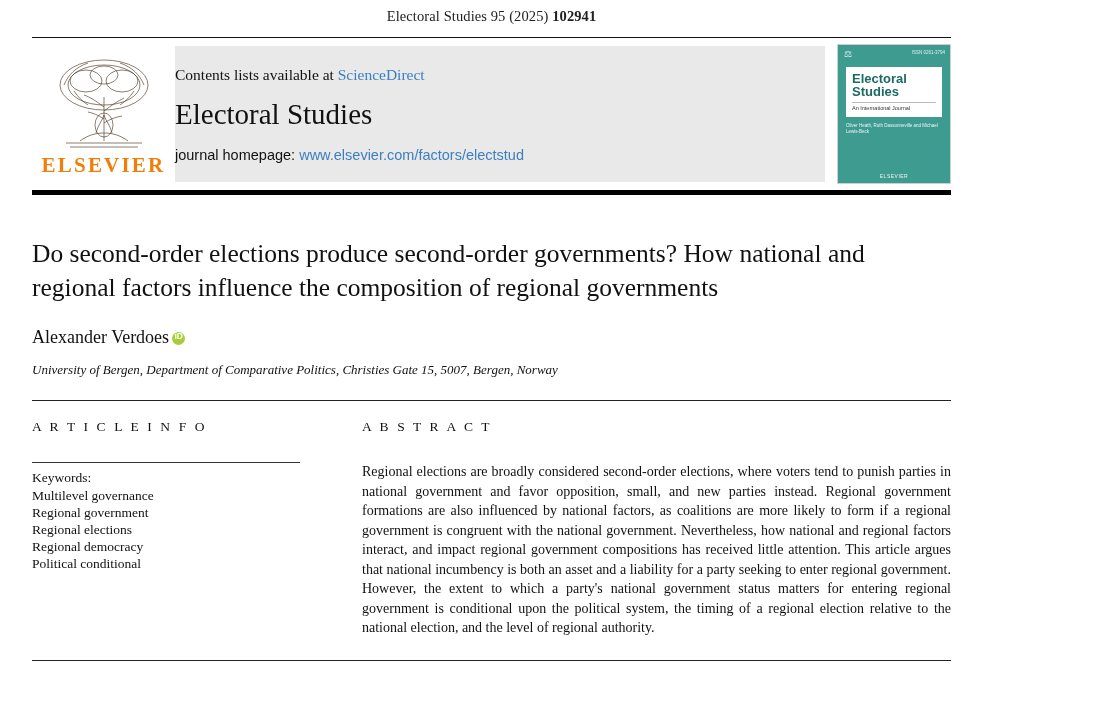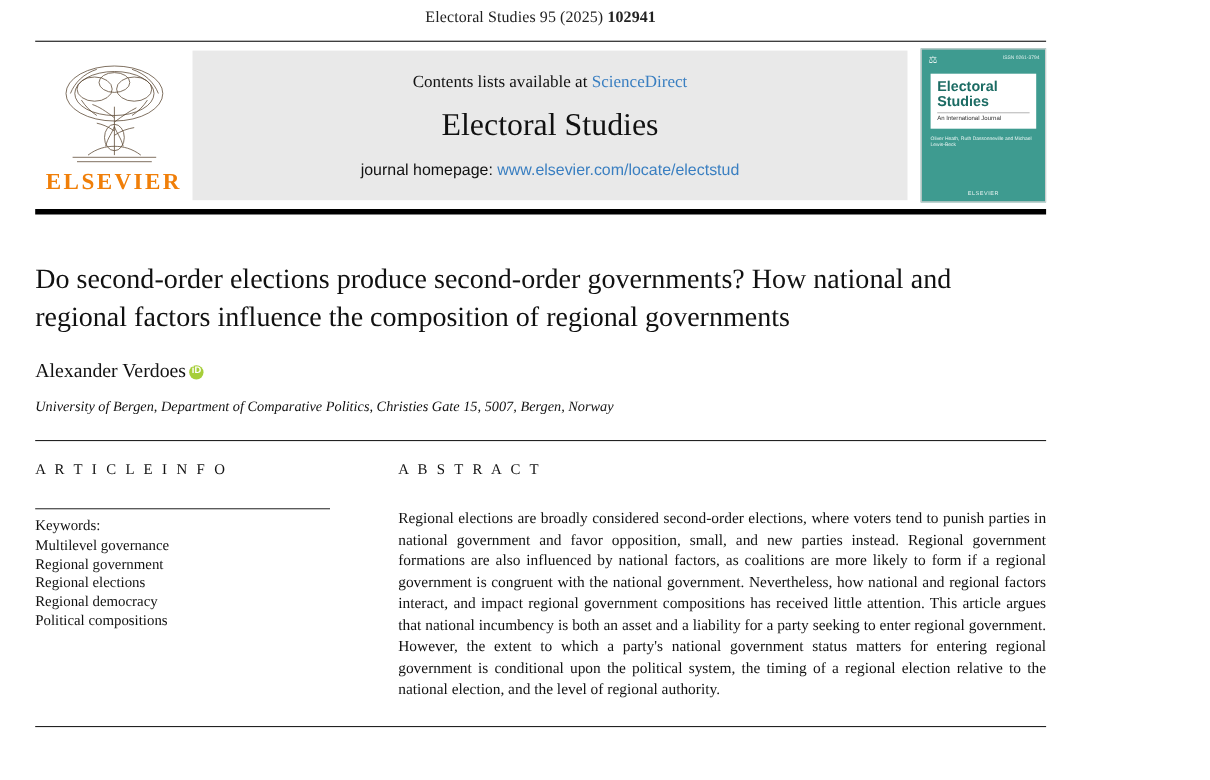--- a/index.html
+++ b/index.html
@@ -64,21 +64,21 @@
     color: #f07f09;
     font-weight: bold;
     margin-top: 2px;
   }
   .journal-band {
     flex: 1 1 auto;
     background: #e9e9e9;
     margin: 8px 0 8px 0;
     display: flex;
     flex-direction: column;
-    align-items: center;
+    align-items: flex-start;
     justify-content: center;
     padding: 6px 0;
   }
   .contents-line {
     font-size: 15.5px;
     color: #111;
     margin-bottom: 14px;
   }
   .contents-line a, .homepage-line a {
     color: #3a7fc1;
@@ -312,21 +312,21 @@
         </svg>
         <div class="elsevier-word">ELSEVIER</div>
       </div>
 
       <div class="journal-band">
         <div class="contents-line">
           <span>Contents lists available at </span><a href="#">ScienceDirect</a>
         </div>
         <div class="journal-title">Electoral Studies</div>
         <div class="homepage-line">
-          <span>journal homepage: </span><a href="#">www.elsevier.com/locate/electstud</a>
+          <span>journal homepage: </span><a href="#">www.elsevier.com/factors/electstud</a>
         </div>
       </div>
 
       <div class="cover-thumb">
         <div class="cover-top">
           <div class="cover-mark">⚖</div>
           <div class="cover-issn">ISSN 0261-3794</div>
         </div>
         <div class="cover-whitebox">
           <div class="cover-journal">Electoral Studies</div>
@@ -356,21 +356,21 @@
 
   <div class="two-col">
     <div class="col-info">
       <div class="sec-head">A R T I C L E  I N F O</div>
       <div class="keywords-rule"></div>
       <div class="kw-label">Keywords:</div>
       <div class="kw-item">Multilevel governance</div>
       <div class="kw-item">Regional government</div>
       <div class="kw-item">Regional elections</div>
       <div class="kw-item">Regional democracy</div>
-      <div class="kw-item">Political compositions</div>
+      <div class="kw-item">Political conditional</div>
     </div>
 
     <div class="col-abstract">
       <div class="sec-head">A B S T R A C T</div>
       <div class="abstract-text">Regional elections are broadly considered second-order elections, where voters tend to punish parties in national government and favor opposition, small, and new parties instead. Regional government formations are also influenced by national factors, as coalitions are more likely to form if a regional government is congruent with the national government. Nevertheless, how national and regional factors interact, and impact regional government compositions has received little attention. This article argues that national incumbency is both an asset and a liability for a party seeking to enter regional government. However, the extent to which a party's national government status matters for entering regional government is conditional upon the political system, the timing of a regional election relative to the national election, and the level of regional authority.</div>
     </div>
   </div>
 
   <div class="bottom-rule"></div>
 

